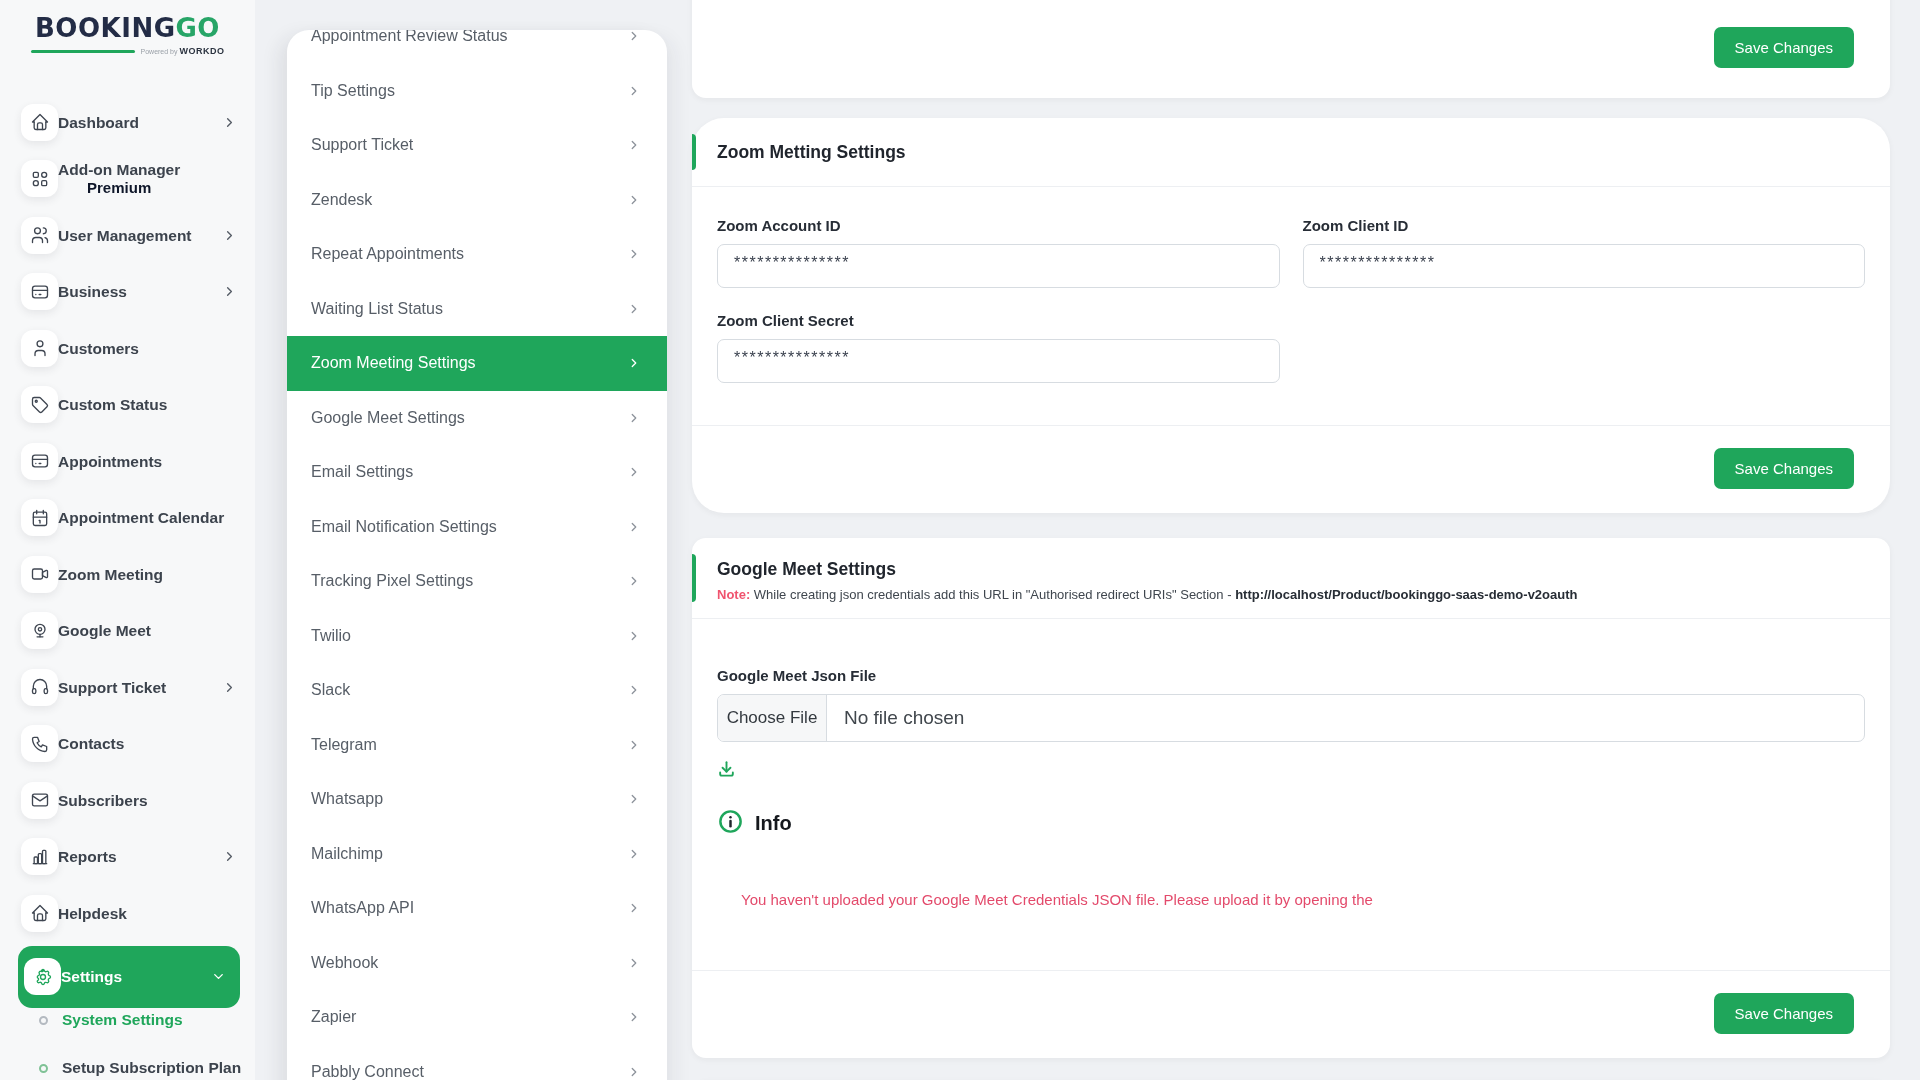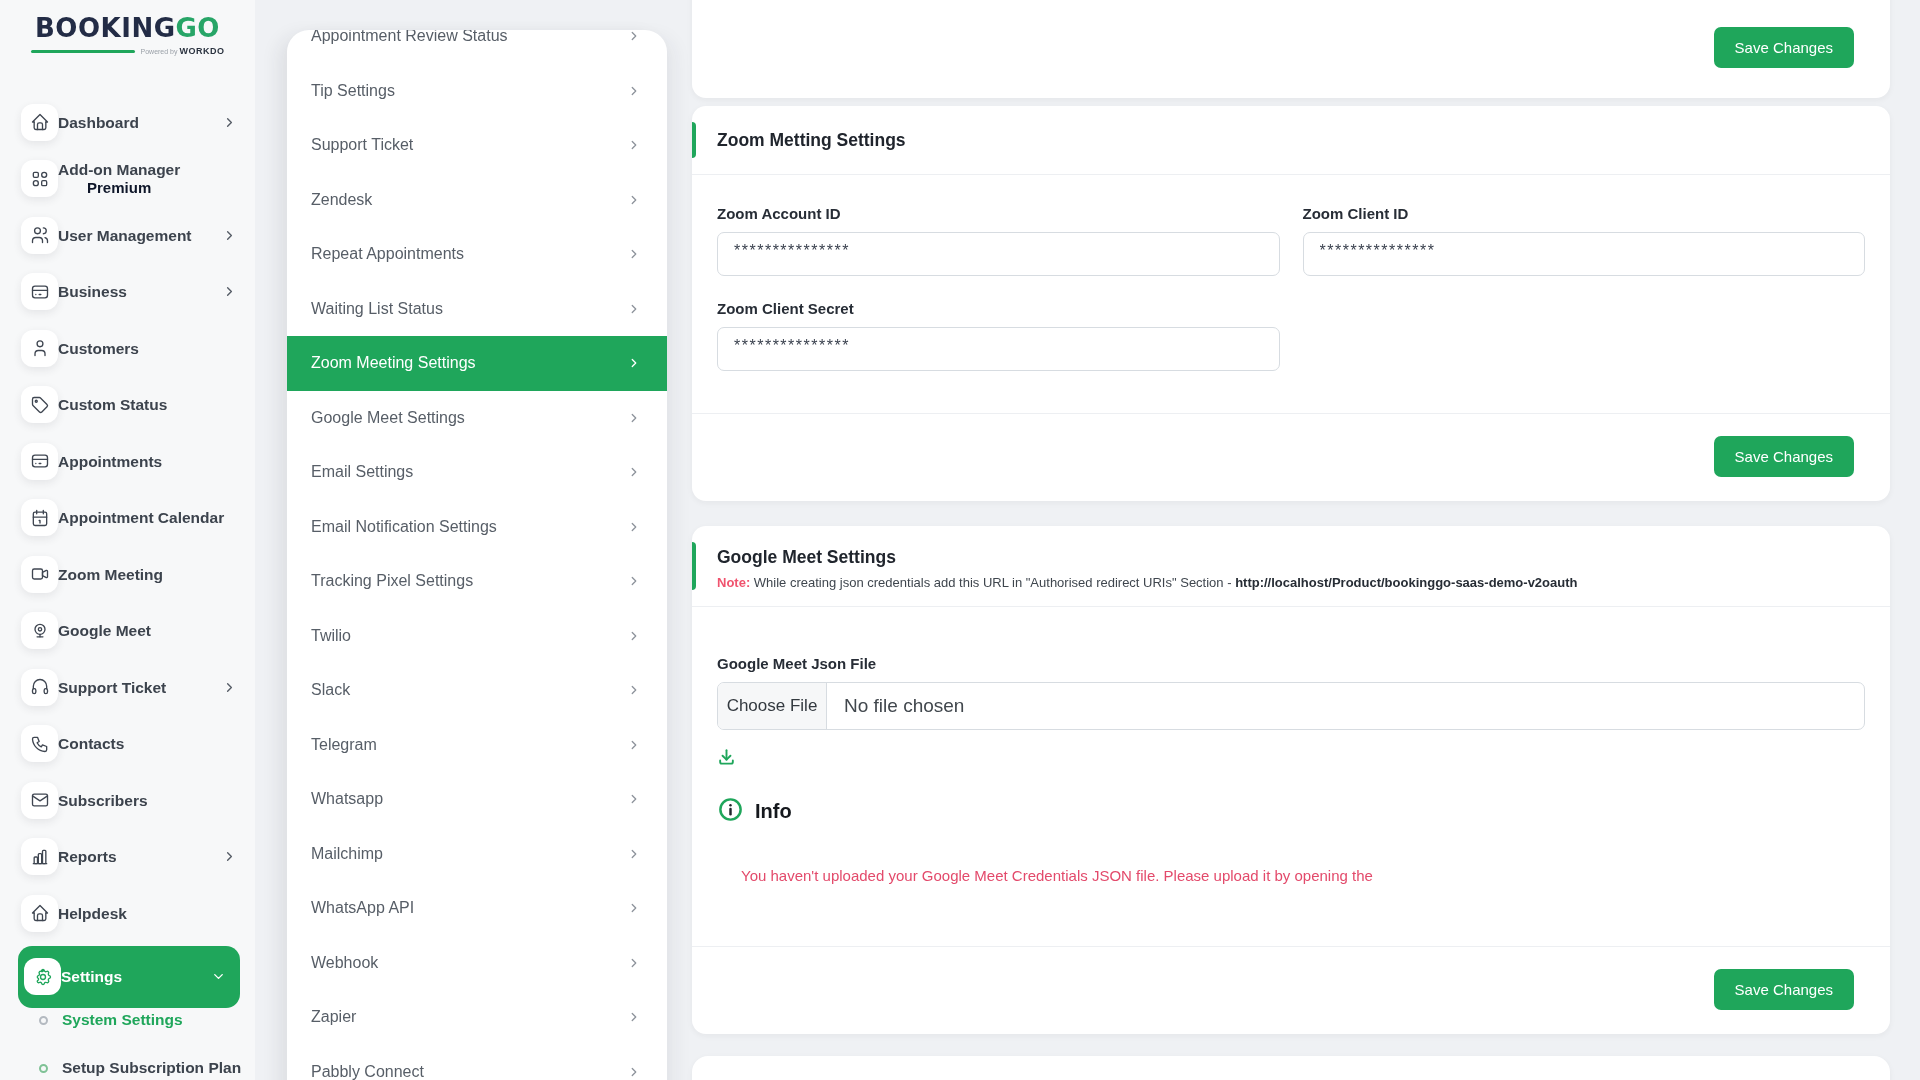--- a/index.html
+++ b/index.html
@@ -45,21 +45,21 @@
   .menu-item .chev svg { width:14px; height:14px; }
   .menu-item.selected { background:#1fa65b; color:#fff;align-items:center; }
   .menu-item.selected .chev { color:#fff; }
 
   
   .content { position:absolute; left:692px; top:0; width:1198px; }
   .card { background:#fff; border-radius:14px; box-shadow:0 2px 6px rgba(30,36,48,.05); }
   .card-top { height:118px; margin-top:-20px; display:flex; align-items:flex-end; justify-content:flex-end; padding:0 36px 30px 0; }
   .btn { height:41px; padding:0 21px; background:#1fa65b; color:#fff; font-size:15px; font-weight:500; border:none; border-radius:7px; cursor:pointer; font-family:inherit; }
 
-  .card-main { margin-top:8px; }
+  .card-main { margin-top:20px;border-radius:32px; }
   .card-header { position:relative; border-bottom:1px solid #edeff2; }
   .card-header.single { padding:22px 25px; }
   .card-header.double { padding:19px 25px 15px; }
   .accent::before { content:""; position:absolute; left:0; top:16px; bottom:16px; width:4px; background:#1fa65b; border-radius:0 4px 4px 0; }
   .card-title { font-size:17.5px; font-weight:700; color:#20252d; line-height:24px; }
   .note { margin-top:5px; font-size:13px; color:#3f464e; line-height:17px; }
   .note-label { color:#f0536e; font-weight:700; }
   .note-url { font-weight:600; color:#272d35; }
 
   .card2-body { padding:30px 25px 42px; }
@@ -71,21 +71,21 @@
   .card3-body { padding:48px 25px 62px; }
   .file-label { font-size:15px; font-weight:600; color:#272d36; line-height:18px; }
   .file-input { margin-top:9px; height:48px; border:1px solid #d7dce1; border-radius:7px; display:flex; align-items:stretch; overflow:hidden; background:#fff; cursor:pointer; }
   .choose { width:109px; background:#f6f7f8; border-right:1px solid #d7dce1; display:flex; align-items:center; justify-content:center; font-size:17px; color:#33393f; flex:none; }
   .no-file { display:flex; align-items:center; padding-left:17px; font-size:19px; color:#41474d; }
   .dl-row { margin-top:17px; color:#1fa65b; }
   .dl-row svg { width:19px; height:19px; stroke-width:2.4; }
   .info-row { margin-top:26px; display:flex; align-items:center; gap:11px; }
   .info-icon svg { width:27px; height:27px; }
   .info-title { font-size:20px; font-weight:700; color:#15181d; }
-  .warning { margin-top:40px; margin-left:24px; font-size:15px; color:#e34a6b; }
+  .warning { margin-top:52px; margin-left:24px; font-size:15px; color:#e34a6b; }
 
   .card-sliver { margin-top:22px; height:50px; border-radius:16px 16px 0 0; }
 </style>
 </head>
 <body>
 
 <div class="app">
 
   <aside class="sidebar">
     <div class="logo">

